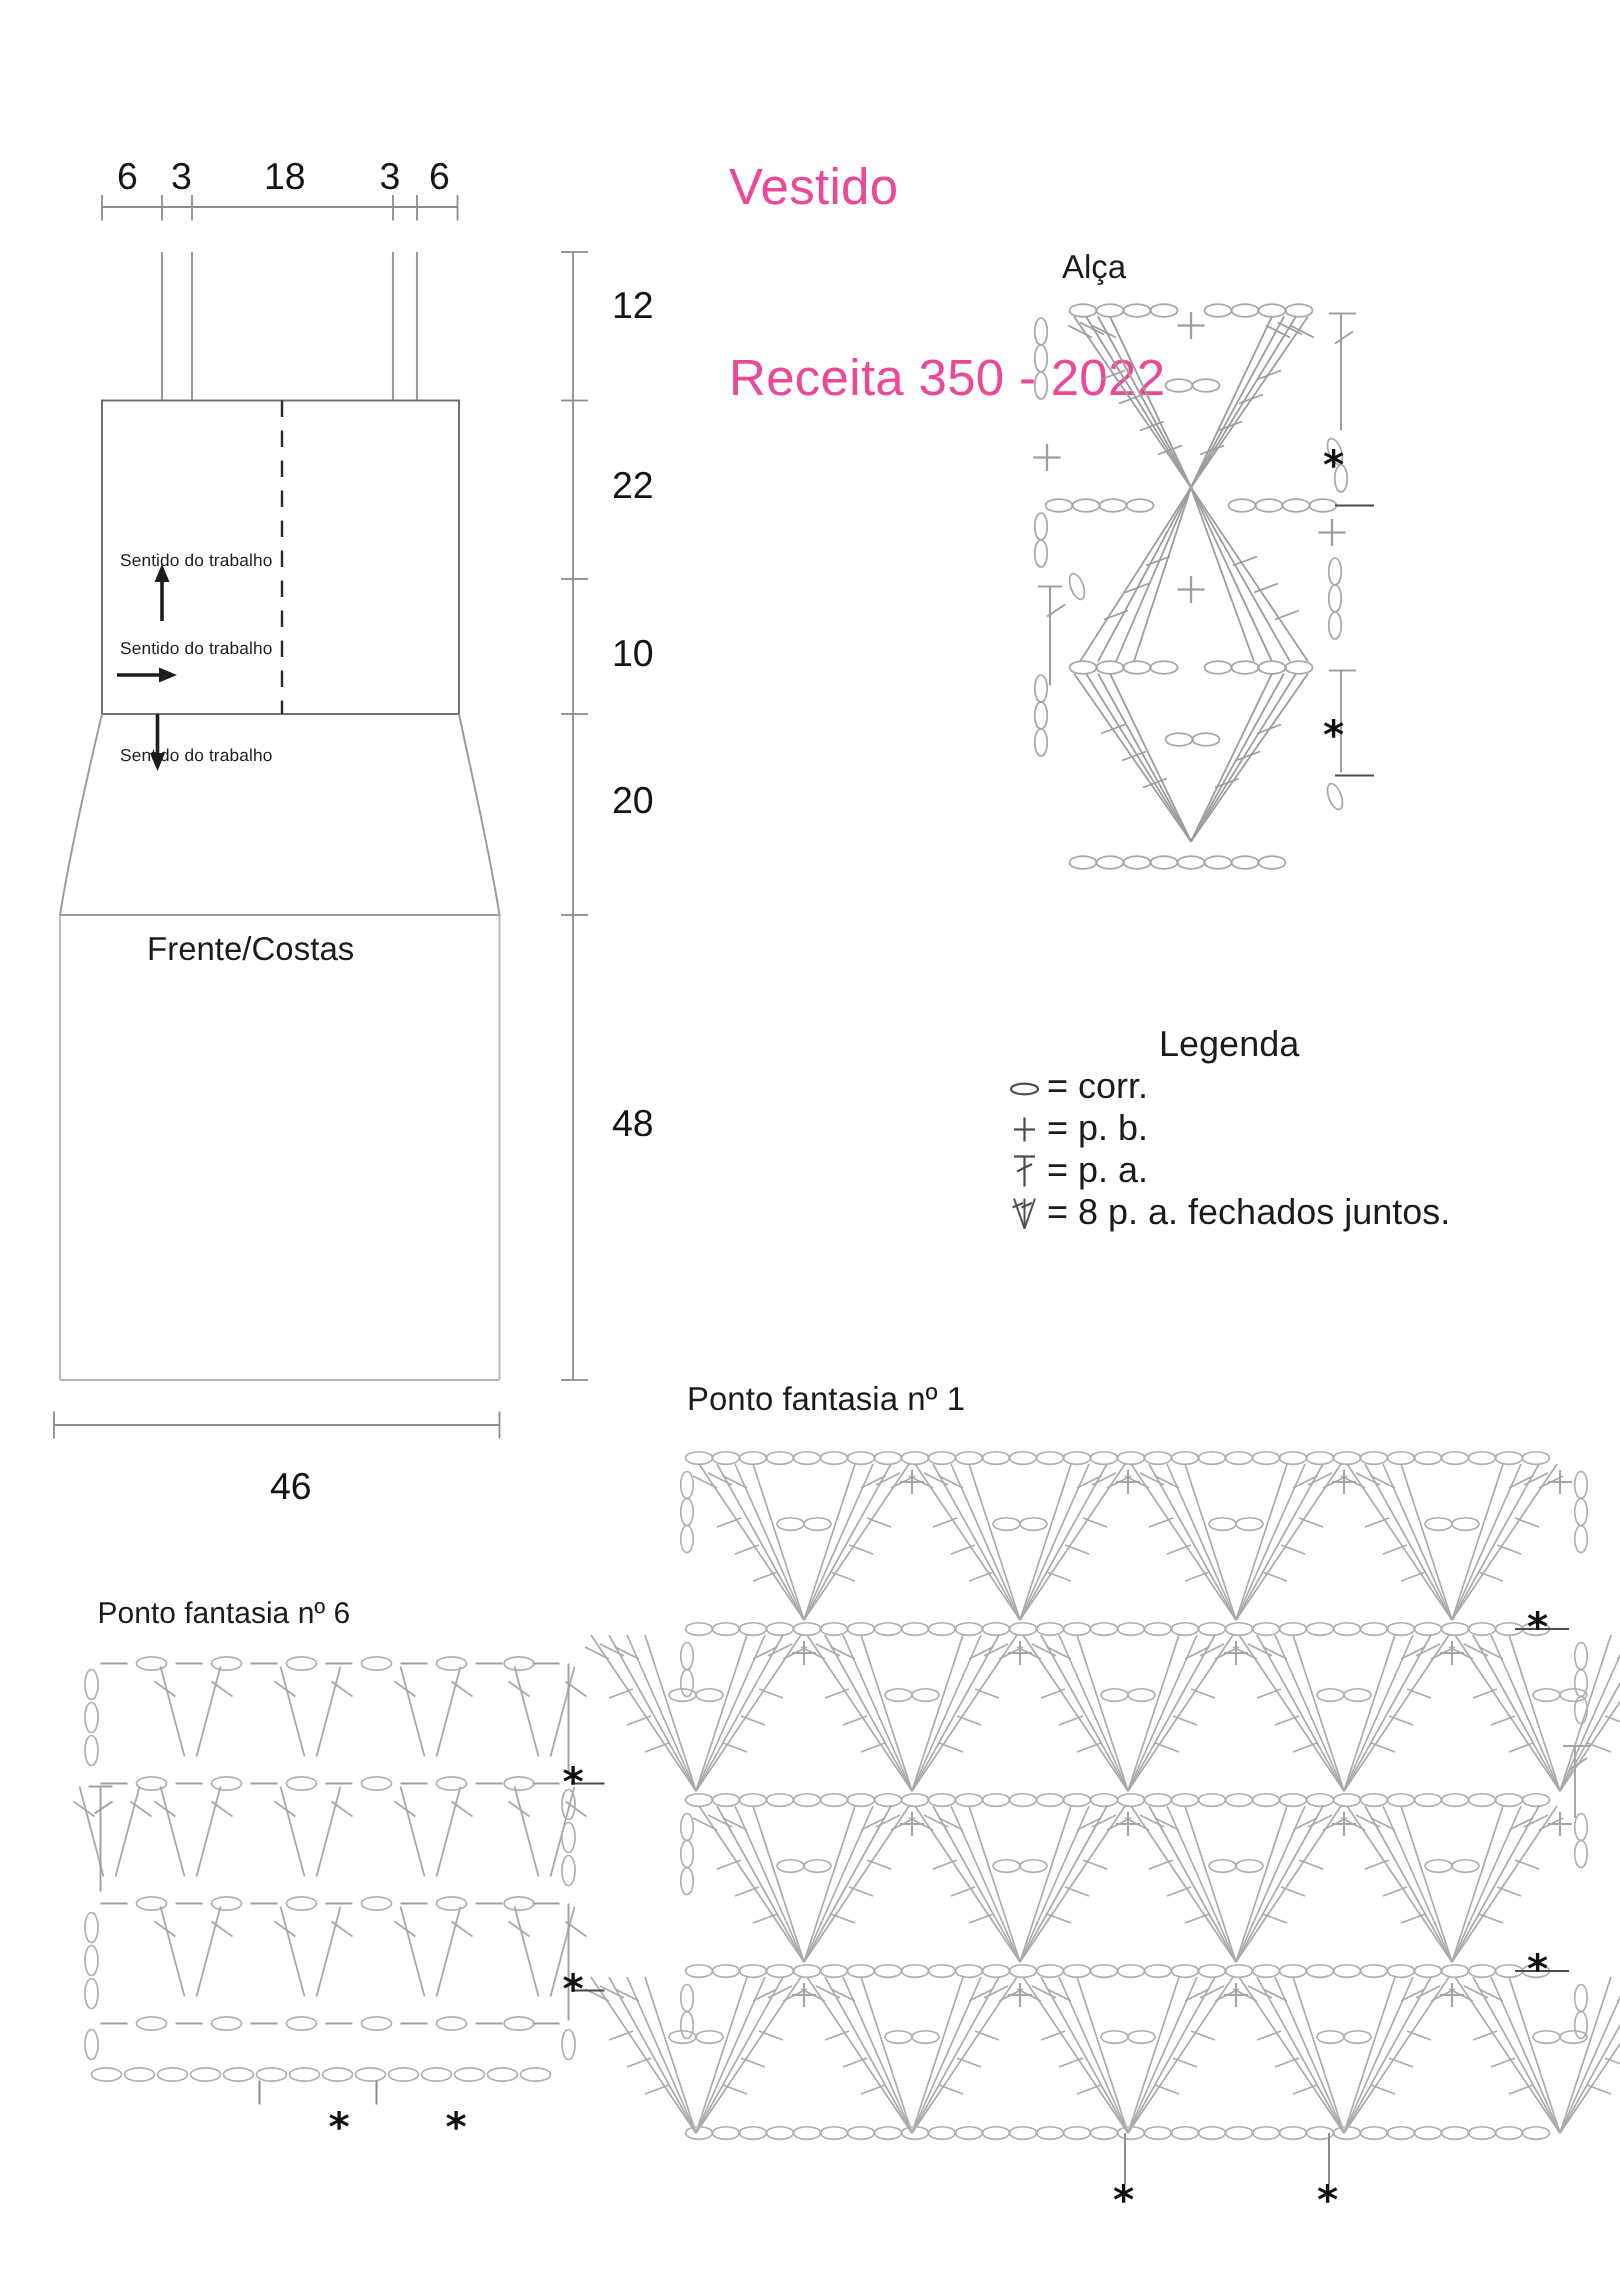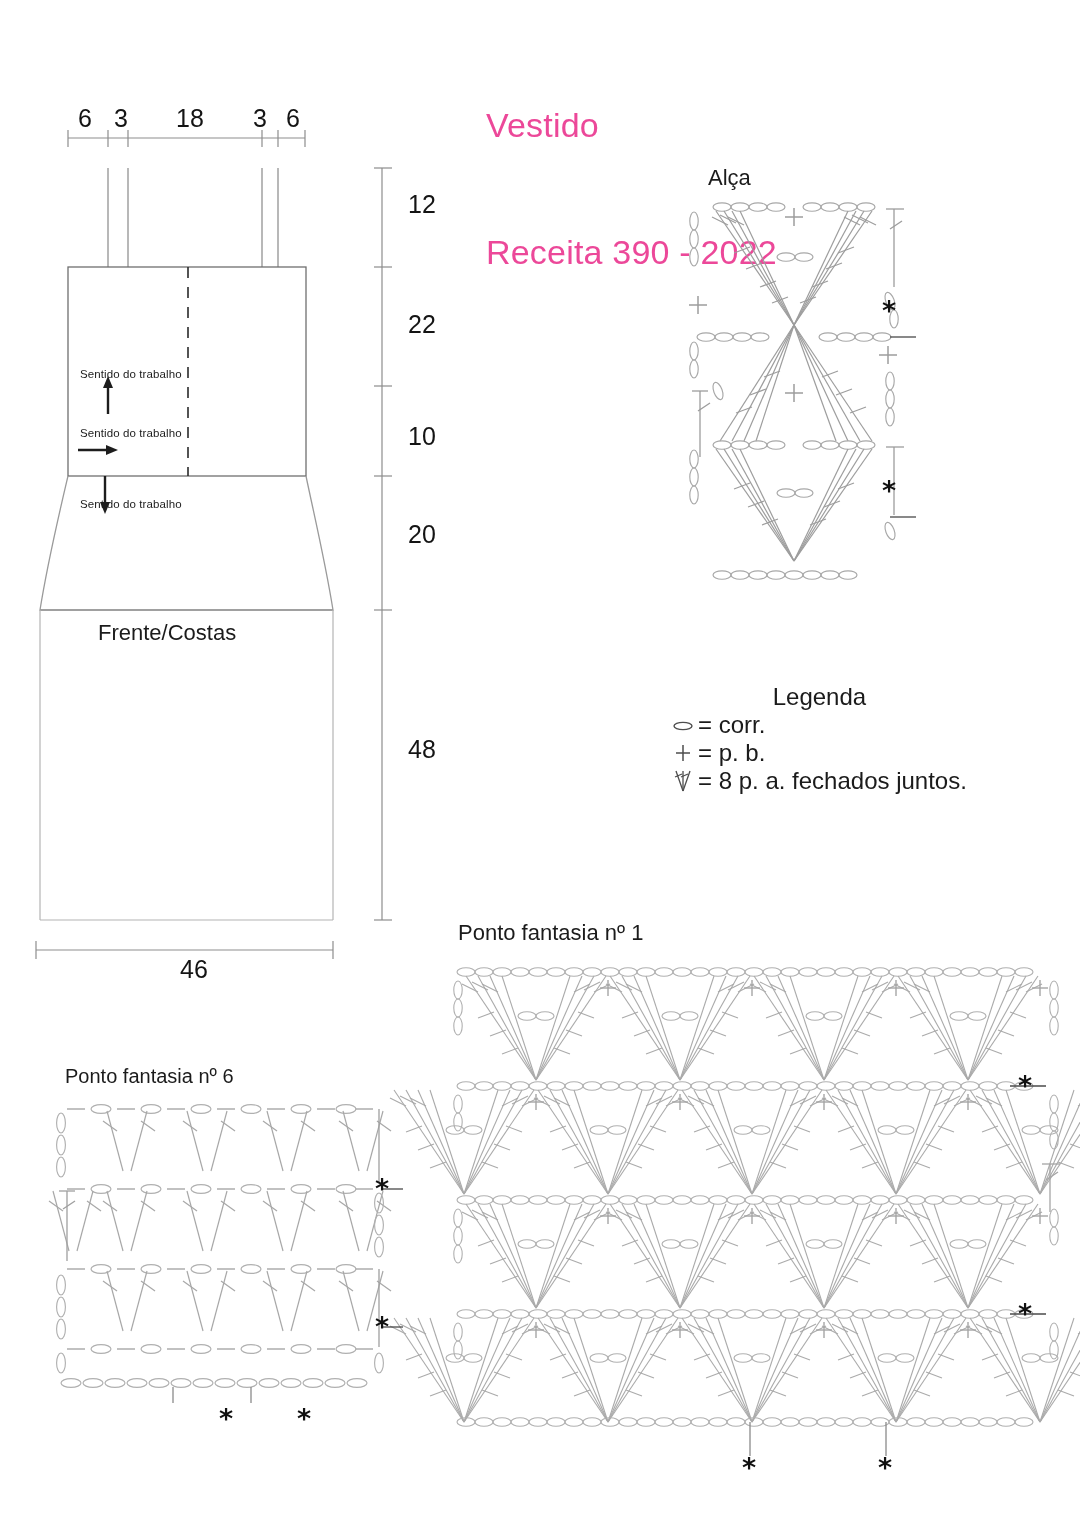--- a/index.html
+++ b/index.html
@@ -85,38 +85,38 @@
   svg { display: block; overflow: visible; }
   .chart-svg { position: absolute; }
 </style>
 </head>
 <body>
 
 <div class="page">
 
   <div class="abs" id="title-block">
     <span class="tline">Vestido</span>
-    <span class="tline">Receita 390 - 2022</span>
+    <span class="tline">Receita 350 - 2022</span>
   </div>
 
   <div class="abs" style="left:0px; top:90px; width:470px; height:910px;">
 
     <div class="abs dim" style="left:78px; top:14px;">6</div>
     <div class="abs dim" style="left:114px; top:14px;">3</div>
     <div class="abs dim" style="left:176px; top:14px;">18</div>
     <div class="abs dim" style="left:253px; top:14px;">3</div>
     <div class="abs dim" style="left:286px; top:14px;">6</div>
 
     <div class="abs dim" style="left:408px; top:100px;">12</div>
     <div class="abs dim" style="left:408px; top:220px;">22</div>
     <div class="abs dim" style="left:408px; top:332px;">10</div>
     <div class="abs dim" style="left:408px; top:430px;">20</div>
     <div class="abs dim" style="left:408px; top:645px;">48</div>
 
-    <div class="abs dim" style="left:180px; top:865px;">46</div>
+    <div class="abs dim" style="left:180px; top:887px;">46</div>
 
     <div class="abs lbl" style="left:98px; top:530px; font-size:22px;">Frente/Costas</div>
 
     <div class="abs tiny" style="left:80px; top:278px;">Sentido do trabalho</div>
     <div class="abs tiny" style="left:80px; top:337px;">Sentido do trabalho</div>
     <div class="abs tiny" style="left:80px; top:408px;">Sentido do trabalho</div>
 
     <svg class="chart-svg" width="470" height="910" viewBox="0 0 470 910" style="left:0; top:0;">
       <g fill="none" stroke="#8d8d8d" stroke-width="1.2">
 
@@ -491,20 +491,32 @@
         <svg width="26" height="28" viewBox="0 0 26 28">
           <g stroke="#4d4d4d" stroke-width="1.5" fill="none">
             <line x1="11" y1="6" x2="11" y2="22"></line>
             <line x1="4" y1="14" x2="18" y2="14"></line>
           </g>
         </svg>
       </span>
       <span class="leg-txt">= p. b.</span>
     </div>
 
+    <div class="leg-row">
+      <span class="leg-sym">
+        <svg width="26" height="28" viewBox="0 0 26 28">
+          <g stroke="#4d4d4d" stroke-width="1.5" fill="none">
+            <line x1="11" y1="4" x2="11" y2="24"></line>
+            <line x1="4" y1="4" x2="18" y2="4"></line>
+            <line x1="6" y1="14" x2="16" y2="9"></line>
+          </g>
+        </svg>
+      </span>
+      <span class="leg-txt">= p. a.</span>
+    </div>
 
     <div class="leg-row">
       <span class="leg-sym">
         <svg width="26" height="28" viewBox="0 0 26 28">
           <g stroke="#4d4d4d" stroke-width="1.3" fill="none">
             <line x1="11" y1="24" x2="4" y2="4"></line>
             <line x1="11" y1="24" x2="11" y2="4"></line>
             <line x1="11" y1="24" x2="18" y2="4"></line>
             <line x1="3" y1="10" x2="10" y2="7"></line>
             <line x1="9" y1="10" x2="16" y2="7"></line>

